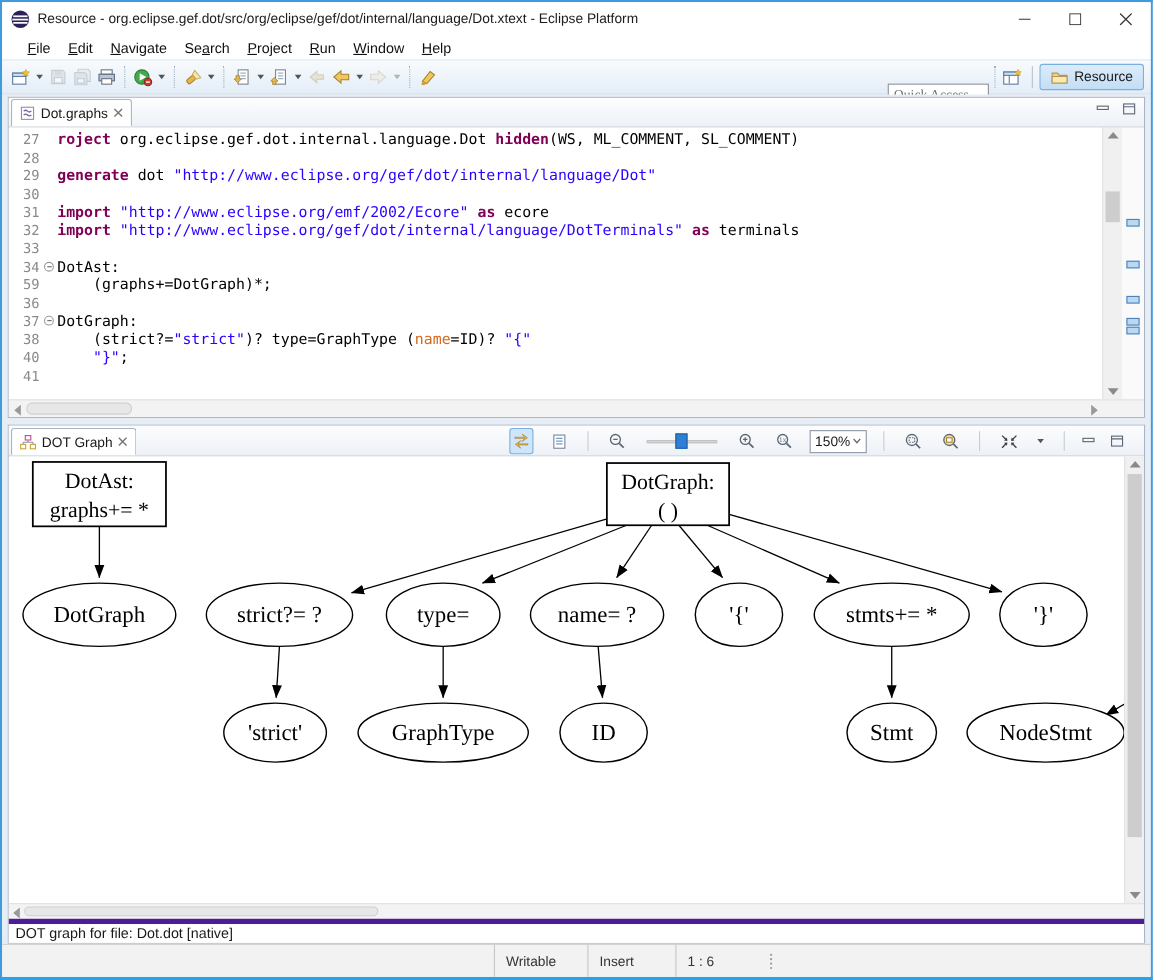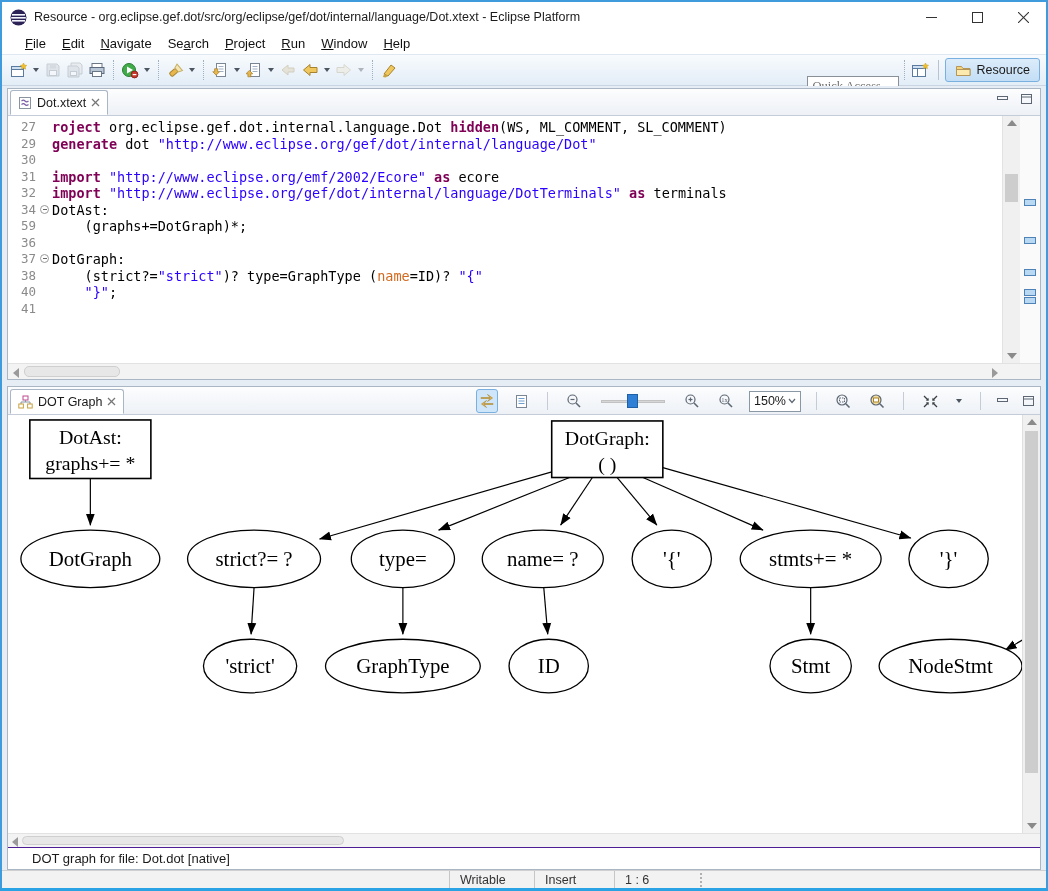--- a/index.html
+++ b/index.html
@@ -72,37 +72,37 @@
   .ov-marker { position:absolute; left:4px; width:12px; height:7px; background:#b9d9f2; border:1px solid #4f83b8; }
 
   .hscroll { height:16px; flex:0 0 auto; background:#f3f3f3; border-top:1px solid #e2e2e2; position:relative; }
   .hthumb { position:absolute; top:2px; height:11px; background:#e7e7e7; border:1px solid #cfcfcf; border-radius:5px; }
   .harr { position:absolute; top:4px; width:0; height:0; }
   .harr.left { border-top:5px solid transparent; border-bottom:5px solid transparent; border-right:6px solid #9a9a9a; }
   .harr.right { border-top:5px solid transparent; border-bottom:5px solid transparent; border-left:6px solid #9a9a9a; }
 
   
   .graph-tabstrip { height:28px; }
-  .graph-toolbar { position:absolute; right:4px; top:2px; display:flex; align-items:center; gap:12px; }
+  .graph-toolbar { position:absolute; right:17px; top:2px; display:flex; align-items:center; gap:12px; }
   .gtb-sep { width:1px; height:18px; background:#c5ccd6; margin:0 3px; }
   .tgl-on { background:#cfe6fa; border:1px solid #7ab0e0; border-radius:3px; }
   .zoom-combo { display:flex; align-items:center; justify-content:space-between; width:52px; height:21px;
                 border:1px solid #8a97a5; background:#fff; padding:0 4px; font-size:12.5px; }
   .slider { position:relative; width:64px; height:16px; margin:0 4px; }
   .slider .track { position:absolute; top:7px; left:0; width:64px; height:3px; background:#d7d7d7; border:1px solid #c2c2c2; }
   .slider .thumb { position:absolute; top:1px; left:26px; width:11px; height:14px; background:#2f7fd6; border:1px solid #1f5fa6; }
 
   .graph-canvas { flex:1 1 auto; position:relative; background:#fff; min-height:0; display:flex; }
   .canvas-svg-wrap { flex:1 1 auto; position:relative; overflow:hidden; }
   .graph-vscroll { width:18px; flex:0 0 auto; background:#f0f0f0; border-left:1px solid #e0e0e0; position:relative; }
-  .graph-status { height:22px; flex:0 0 auto; display:flex; align-items:center; padding-left:24px;
-                  font-size:13px; background:#fff; border-top:1px solid #4c1d95; }
-
-  
-  .statusbar { height:18px; flex:0 0 auto; background:#f2f2f2; border-top:1px solid #cfcfcf; display:flex; align-items:stretch; font-size:12.5px; color:#333; }
+  .graph-status { height:22px; flex:0 0 auto; display:flex; align-items:center; padding-left:6px;
+                  font-size:13px; background:#fff; border-top:5px solid #4c1d95; }
+
+  
+  .statusbar { height:30px; flex:0 0 auto; background:#f2f2f2; border-top:1px solid #cfcfcf; display:flex; align-items:stretch; font-size:12.5px; color:#333; }
   .sb-spacer { width:447px; flex:0 0 auto; }
   .sb-cell { display:flex; align-items:center; padding-left:10px; border-left:1px solid #c6c6c6; flex:0 0 auto; }
   .sb-handle { display:flex; flex-direction:column; justify-content:center; gap:2px; padding-left:10px; border-left:0; }
   .sb-handle i { width:2px; height:2px; border-radius:50%; background:#9a9a9a; display:block; }
 
   svg text { font-family:"Liberation Serif", serif; }
 </style>
 </head>
 <body>
 
@@ -280,43 +280,45 @@
   <div class="workspace">
 
     <div class="part editor-part">
       <div class="tabstrip">
         <div class="tab">
           <svg width="14" height="14">
             <rect x="1.5" y="1.5" width="11" height="11" fill="#fff" stroke="#8a93a0"></rect>
             <path d="M3.5 5 q2 -1.6 3.5 0 t3.5 0" fill="none" stroke="#7b5ea7" stroke-width="1.2"></path>
             <path d="M3.5 8.5 q2 -1.6 3.5 0 t3.5 0" fill="none" stroke="#7b5ea7" stroke-width="1.2"></path>
           </svg>
-          <span>Dot.xtext</span>
+          <span>Dot.graphs</span>
           <svg width="9" height="9">
               <line x1="1" y1="1" x2="8" y2="8" stroke="#777" stroke-width="1.3"></line>
               <line x1="8" y1="1" x2="1" y2="8" stroke="#777" stroke-width="1.3"></line>
             </svg>
         </div>
         <div class="strip-btns">
           <svg width="14" height="12">
               <rect x="1.5" y="3.5" width="10" height="3" fill="none" stroke="#5c6773"></rect>
             </svg>
           <svg width="14" height="12">
               <rect x="1.5" y="1.5" width="10" height="9" fill="none" stroke="#5c6773"></rect>
               <line x1="1.5" y1="4" x2="11.5" y2="4" stroke="#5c6773"></line>
             </svg>
         </div>
       </div>
       <div class="editor-body">
         <div class="code-scroll">
             <div class="codeline"><span class="num">27</span><span class="fold"></span><span><span class="tk-k">roject</span><span class="tk-p"> org.eclipse.gef.dot.internal.language.Dot </span><span class="tk-k">hidden</span><span class="tk-p">(WS, ML_COMMENT, SL_COMMENT)</span></span></div>
+            <div class="codeline"><span class="num">28</span><span class="fold"></span><span></span></div>
             <div class="codeline"><span class="num">29</span><span class="fold"></span><span><span class="tk-k">generate</span><span class="tk-p"> dot </span><span class="tk-s">"http://www.eclipse.org/gef/dot/internal/language/Dot"</span></span></div>
             <div class="codeline"><span class="num">30</span><span class="fold"></span><span></span></div>
             <div class="codeline"><span class="num">31</span><span class="fold"></span><span><span class="tk-k">import</span><span class="tk-p"> </span><span class="tk-s">"http://www.eclipse.org/emf/2002/Ecore"</span><span class="tk-p"> </span><span class="tk-k">as</span><span class="tk-p"> ecore</span></span></div>
             <div class="codeline"><span class="num">32</span><span class="fold"></span><span><span class="tk-k">import</span><span class="tk-p"> </span><span class="tk-s">"http://www.eclipse.org/gef/dot/internal/language/DotTerminals"</span><span class="tk-p"> </span><span class="tk-k">as</span><span class="tk-p"> terminals</span></span></div>
+            <div class="codeline"><span class="num">33</span><span class="fold"></span><span></span></div>
             <div class="codeline"><span class="num">34</span><span class="fold"><span class="fold-marker"></span></span><span><span class="tk-p">DotAst:</span></span></div>
             <div class="codeline"><span class="num">59</span><span class="fold"></span><span><span class="tk-p">    (graphs+=DotGraph)*;</span></span></div>
             <div class="codeline"><span class="num">36</span><span class="fold"></span><span></span></div>
             <div class="codeline"><span class="num">37</span><span class="fold"><span class="fold-marker"></span></span><span><span class="tk-p">DotGraph:</span></span></div>
             <div class="codeline"><span class="num">38</span><span class="fold"></span><span><span class="tk-p">    (strict?=</span><span class="tk-s">"strict"</span><span class="tk-p">)? type=GraphType (</span><span class="tk-r">name</span><span class="tk-p">=ID)? </span><span class="tk-s">"{"</span></span></div>
             <div class="codeline"><span class="num">40</span><span class="fold"></span><span><span class="tk-p">    </span><span class="tk-s">"}"</span><span class="tk-p">;</span></span></div>
             <div class="codeline"><span class="num">41</span><span class="fold"></span><span></span></div>
           </div>
         <div class="vscroll">
           <div class="arr up" style="top:4px"></div>

